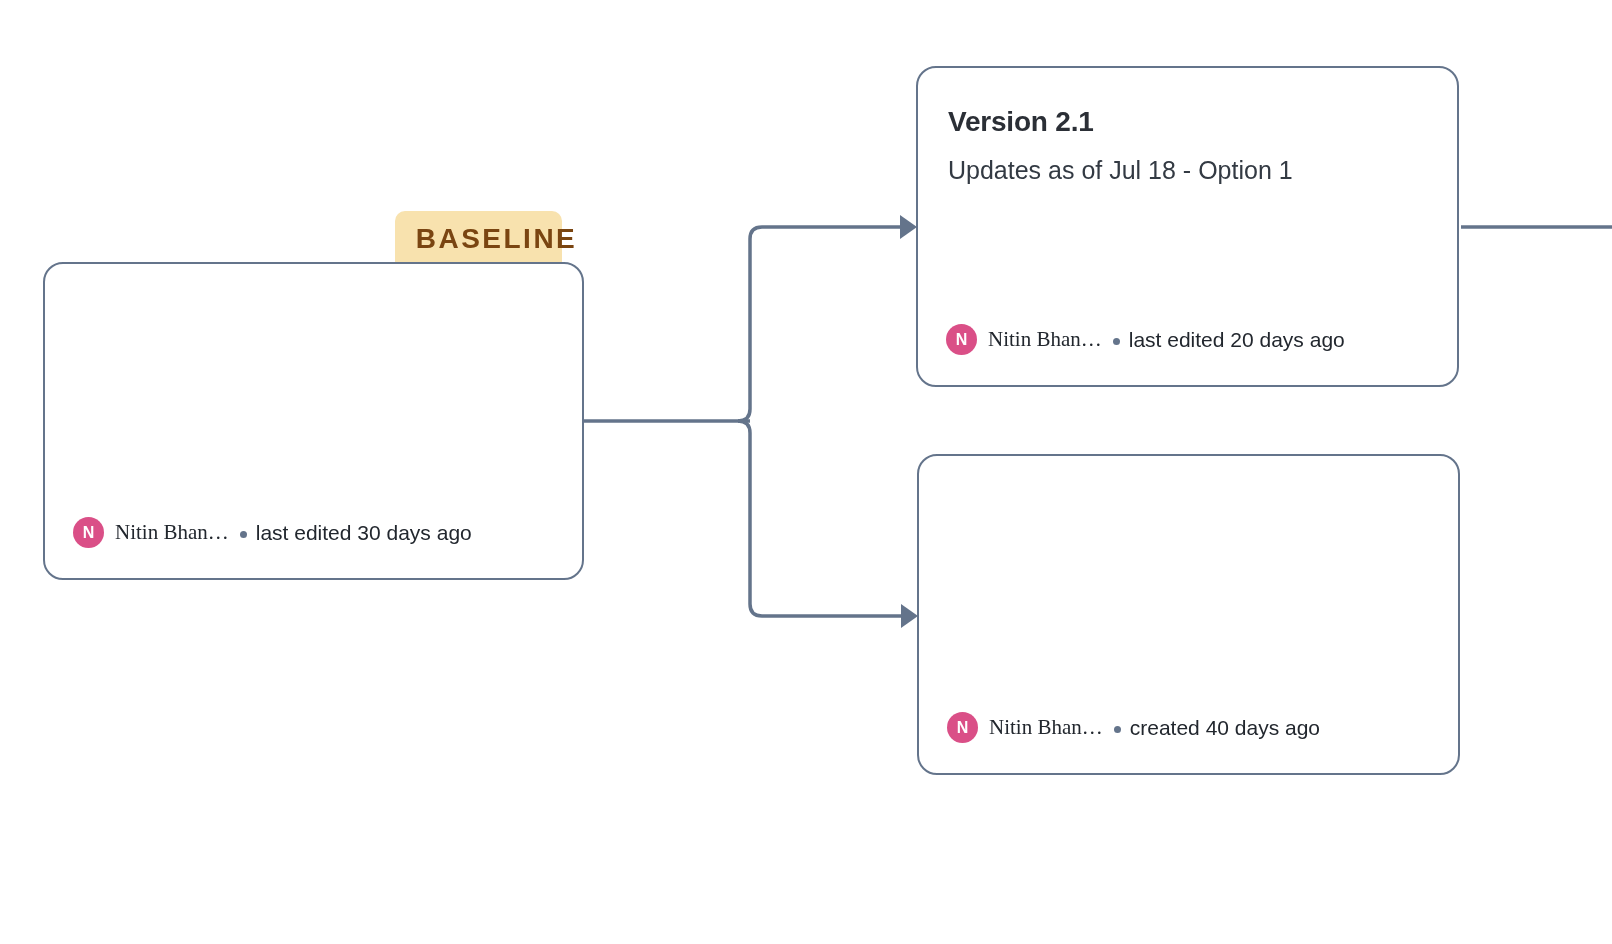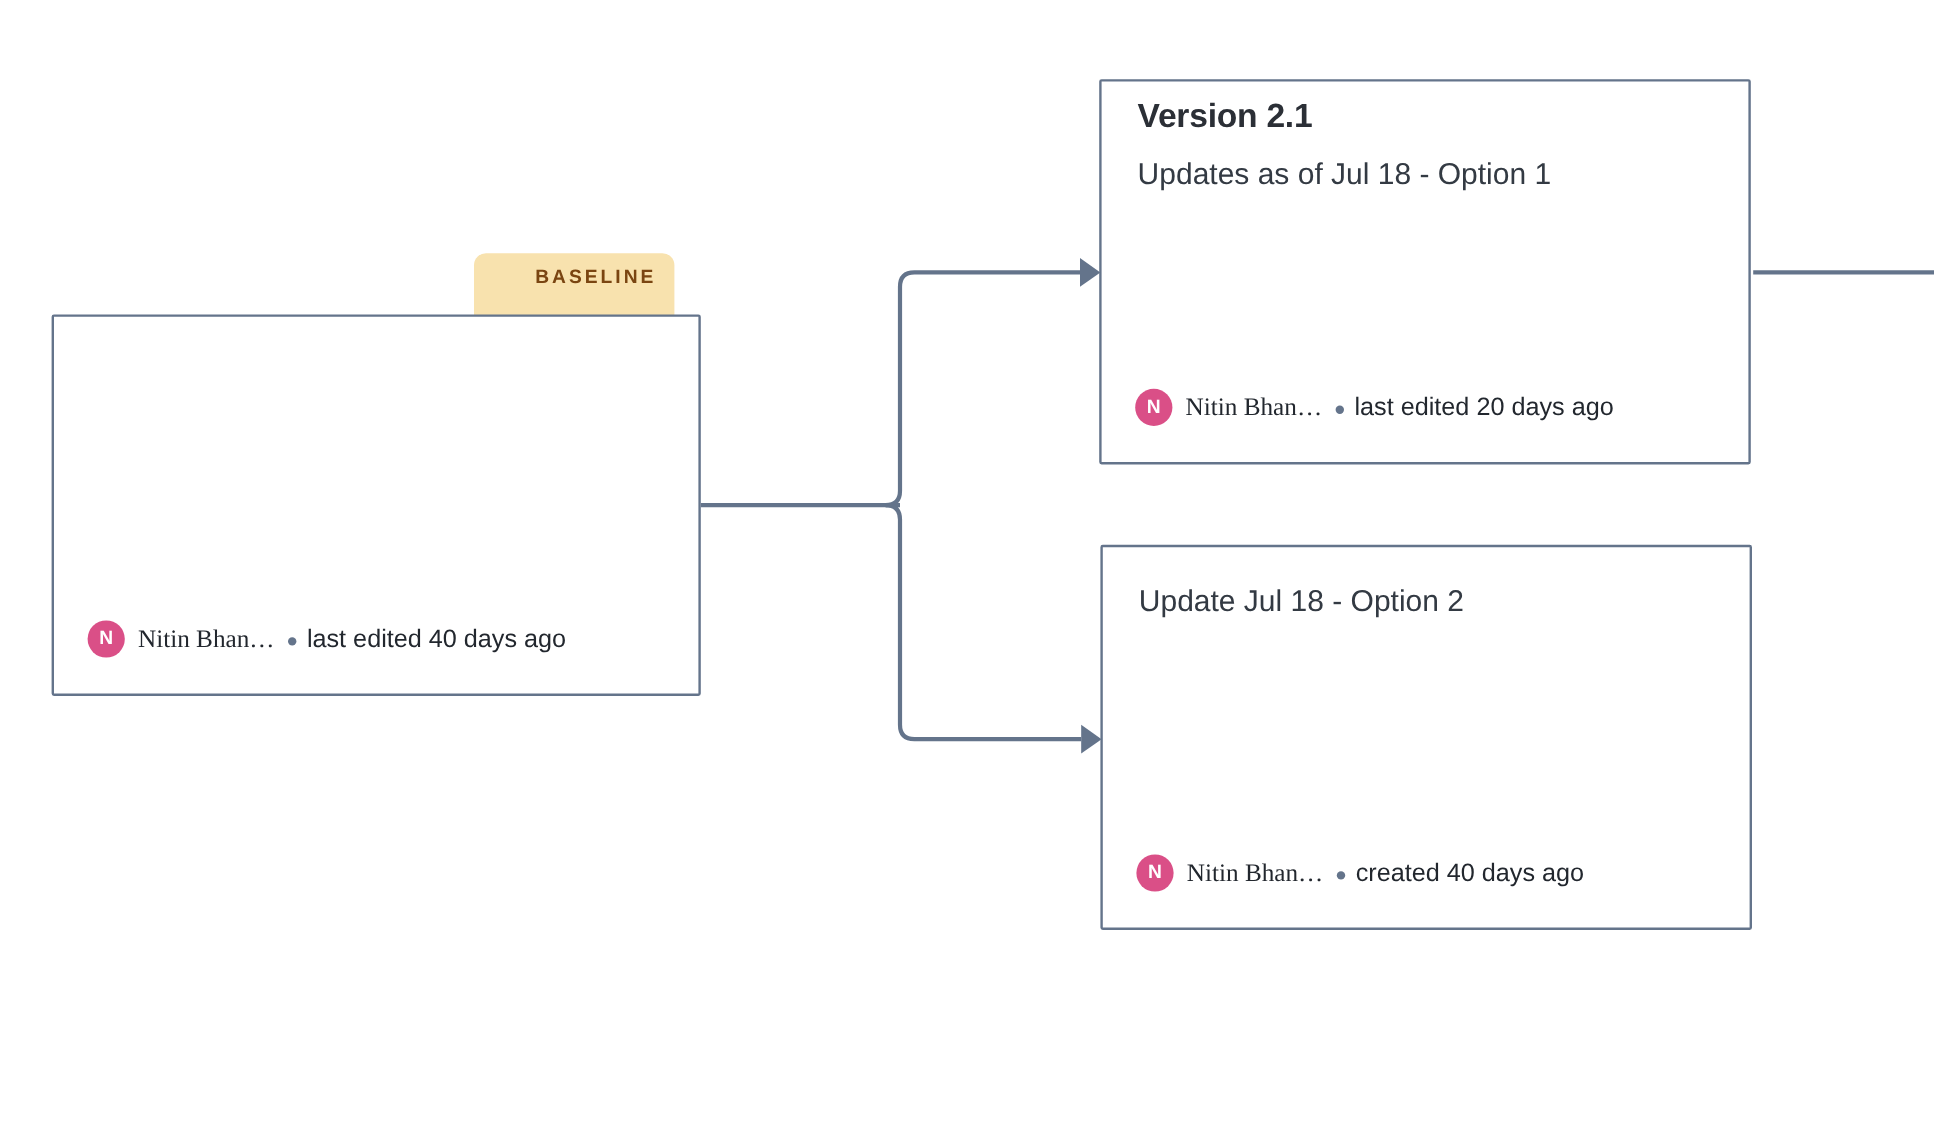--- a/index.html
+++ b/index.html
@@ -48,35 +48,35 @@
     top: 211px;
     width: 167px;
     height: 60px;
     background: var(--badge-bg);
     border-radius: 10px 10px 0 0;
     z-index: 1;
     display: flex;
     justify-content: center;
     align-items: flex-start;
     padding-top: 12px;
-    font-size: 16px;
+    font-size: 28px;
     font-weight: 700;
     letter-spacing: 2.5px;
     color: var(--badge-text);
     padding-left: 36px;
   }
   .card {
     position: absolute;
     width: 543px;
     height: 321px;
     background: #ffffff;
     border: 2px solid var(--card-border);
-    border-radius: 2px;
+    border-radius: 20px;
     z-index: 2;
-    padding: 13px 30px;
+    padding: 38px 30px;
     cursor: pointer;
   }
   .card--v1  { left: 43px;  top: 262px; width: 541px; height: 318px; }
   .card--v21 { left: 916px; top: 66px;  }
   .card--v22 { left: 917px; top: 454px; }
   .card-title {
     font-size: 28px;
     font-weight: 700;
     color: var(--title-text);
     letter-spacing: -0.2px;
@@ -141,37 +141,36 @@
     <path d="M1461 227 H1612"></path>
   </svg>
 
   <div class="badge">BASELINE</div>
 
   <div class="card card--v1">
     <div class="card-footer">
       <span class="avatar">N</span>
       <span class="author">Nitin Bhan…</span>
       <span class="dot-sep"></span>
-      <span class="meta">last edited 40 days ago</span>
+      <span class="meta">last edited 30 days ago</span>
     </div>
   </div>
 
   <div class="card card--v21">
     <div class="card-title">Version 2.1</div>
     <div class="card-desc">Updates as of Jul 18 - Option 1</div>
     <div class="card-footer">
       <span class="avatar">N</span>
       <span class="author">Nitin Bhan…</span>
       <span class="dot-sep"></span>
       <span class="meta">last edited 20 days ago</span>
     </div>
   </div>
 
   <div class="card card--v22">
-    <div class="card-desc">Update Jul 18 - Option 2</div>
     <div class="card-footer">
       <span class="avatar">N</span>
       <span class="author">Nitin Bhan…</span>
       <span class="dot-sep"></span>
       <span class="meta">created 40 days ago</span>
     </div>
   </div>
 
 </div>
 

